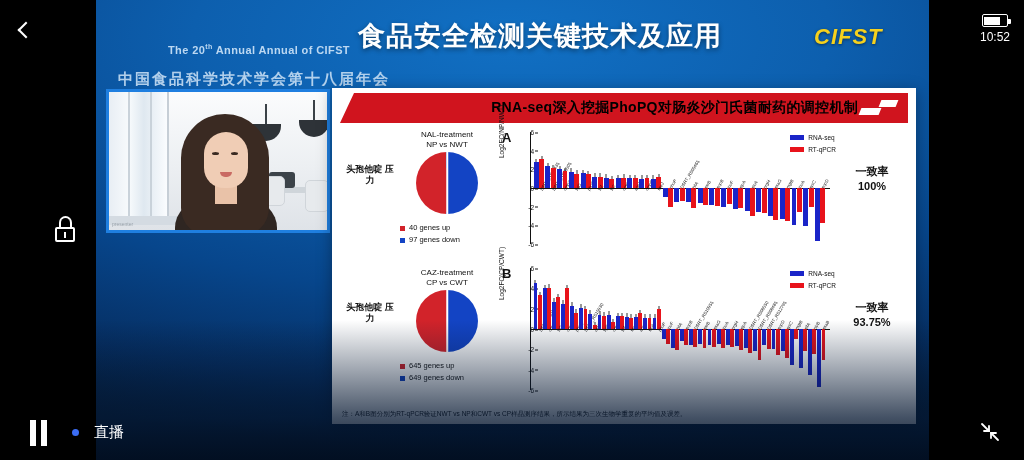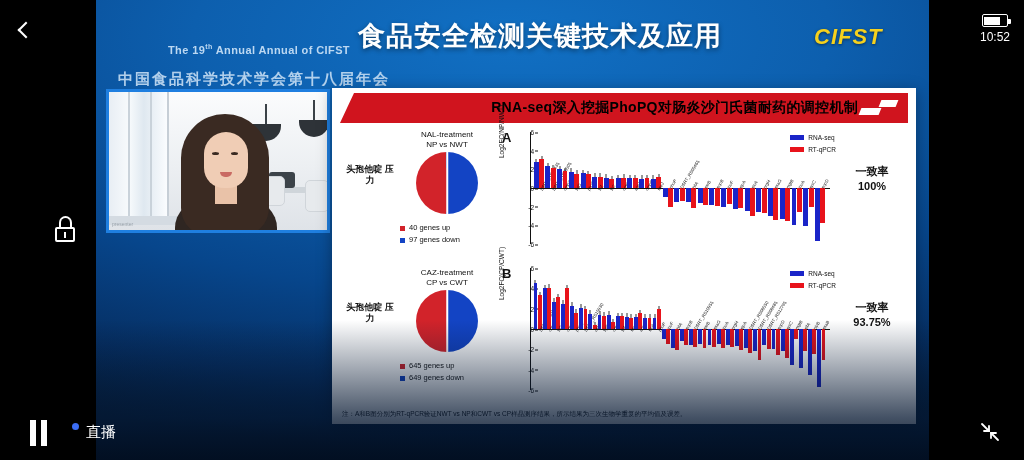--- a/index.html
+++ b/index.html
@@ -265,39 +265,39 @@
   }
   .pause-btn {
     position: absolute; left: 28px; bottom: 14px; width: 22px; height: 26px; cursor: pointer;
   }
   .pause-btn i {
     position: absolute; top: 0; width: 6px; height: 26px; background: #fff;
   }
   .pause-btn i:first-child { left: 2px; } .pause-btn i:last-child { left: 13px; }
   .live-wrap {
     position: absolute; left: 72px; bottom: 18px;
-    display: flex; gap: 7px;
+    display: flex; align-items: center; gap: 15px;
   }
   .live-dot { width: 7px; height: 7px; border-radius: 50%; background: #3b6df5; }
   .live-text { color: #fff; font-size: 15px; }
   .shrink-btn {
     position: absolute; right: 22px; bottom: 16px; width: 24px; height: 24px; cursor: pointer;
   }
   .shrink-btn svg { display: block; }
 </style>
 </head>
 <body>
 
 <div id="app">
 
   <div class="stage">
 
     <div class="conf-band">
       <div class="conf-cn">中国食品科学技术学会第十八届年会</div>
-      <div class="conf-en"><span>The 19</span><sup>th</sup><span> Annual Annual of CIFST</span></div>
+      <div class="conf-en"><span>The 20</span><sup>th</sup><span> Annual Annual of CIFST</span></div>
       <div class="banner-big">食品安全检测关键技术及应用</div>
       <div class="cifst-logo">CIFST</div>
     </div>
 
     <div class="cam">
       <div class="cam-scene">
         <div class="cam-win"></div>
         <div class="cam-sill"></div>
         <div class="lamp l1"></div>
         <div class="lamp l2"></div>

